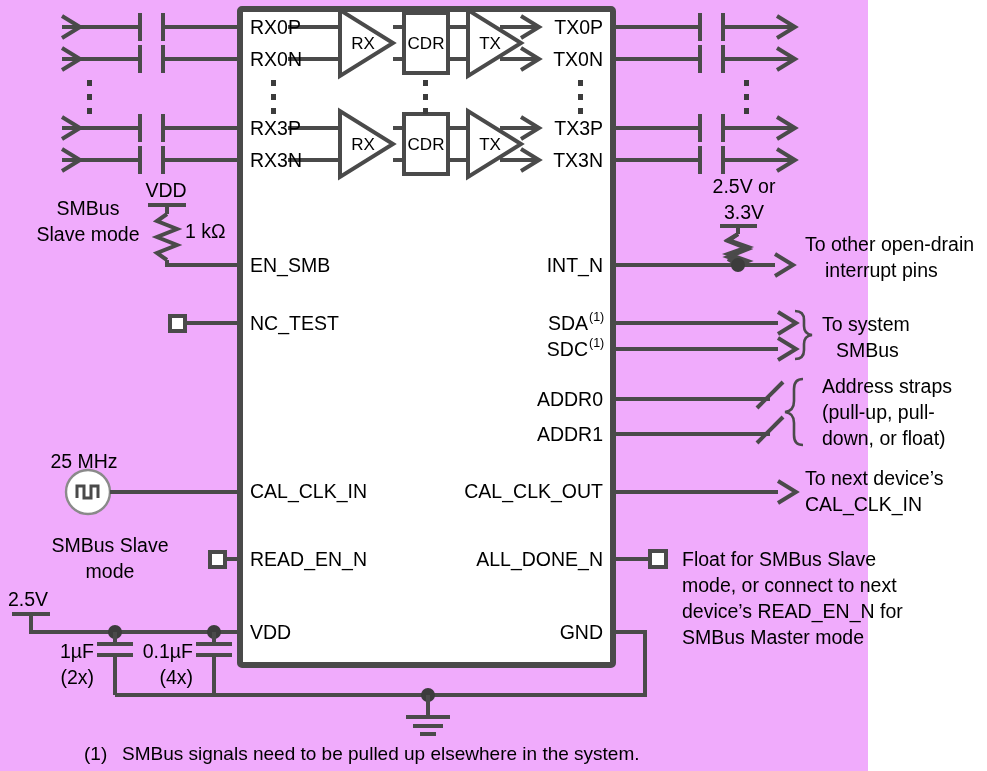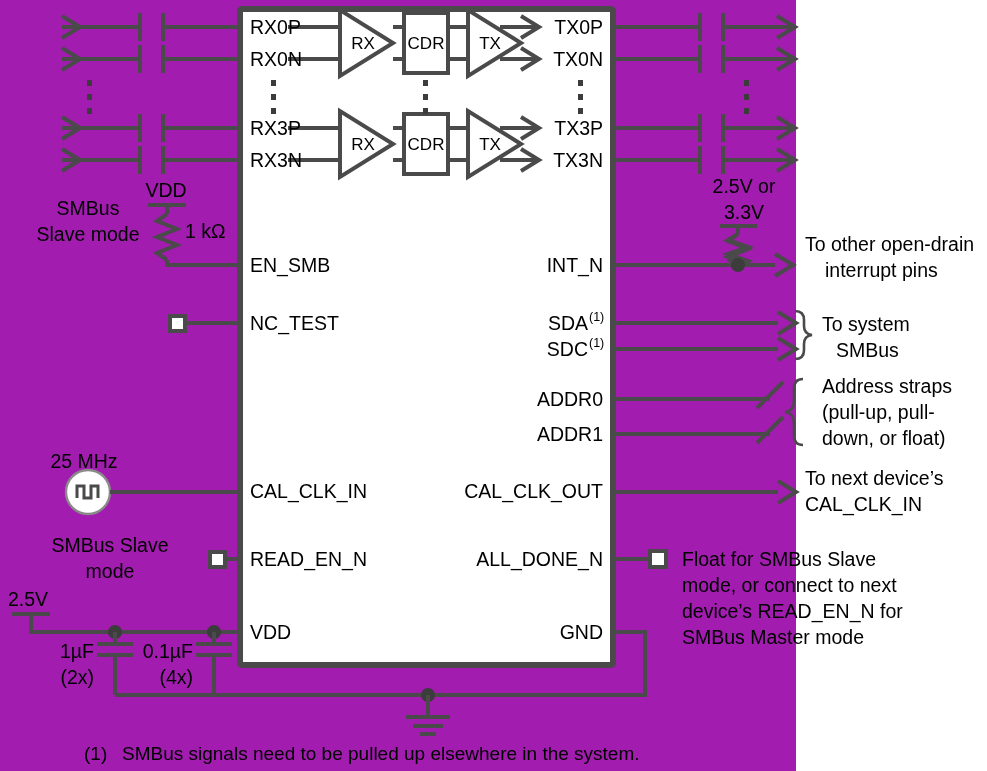--- a/index.html
+++ b/index.html
@@ -1,18 +1,18 @@
 <!DOCTYPE html>
 <html><head>
 <meta charset="utf-8">
 <style>
   html,body{margin:0;padding:0;background:#ffffff;}
   body{width:987px;height:771px;overflow:hidden;
        font-family:"Liberation Sans",sans-serif;}
-  #stage{position:relative;width:796px;height:771px;background:#a21caf;}
+  #stage{position:relative;width:868px;height:771px;background:#f0abfc;}
   svg{display:block;}
   .wire{stroke:#4a4a4a;stroke-width:4;fill:none;stroke-linecap:butt;}
   .chipbox{stroke:#4a4a4a;stroke-width:6;fill:#ffffff;}
   .blk{stroke:#4a4a4a;stroke-width:4;fill:#ffffff;}
   .sym{stroke:#4a4a4a;stroke-width:4;fill:#ffffff;}
   .symline{stroke:#4a4a4a;stroke-width:4;fill:none;}
   .osc{stroke:#8a8a8a;stroke-width:2.4;fill:#ffffff;}
   .oscw{stroke:#4a4a4a;stroke-width:3;fill:none;}
   .brace{stroke:#4a4a4a;stroke-width:2.6;fill:none;}
   .dot{fill:#3c3c3c;}

